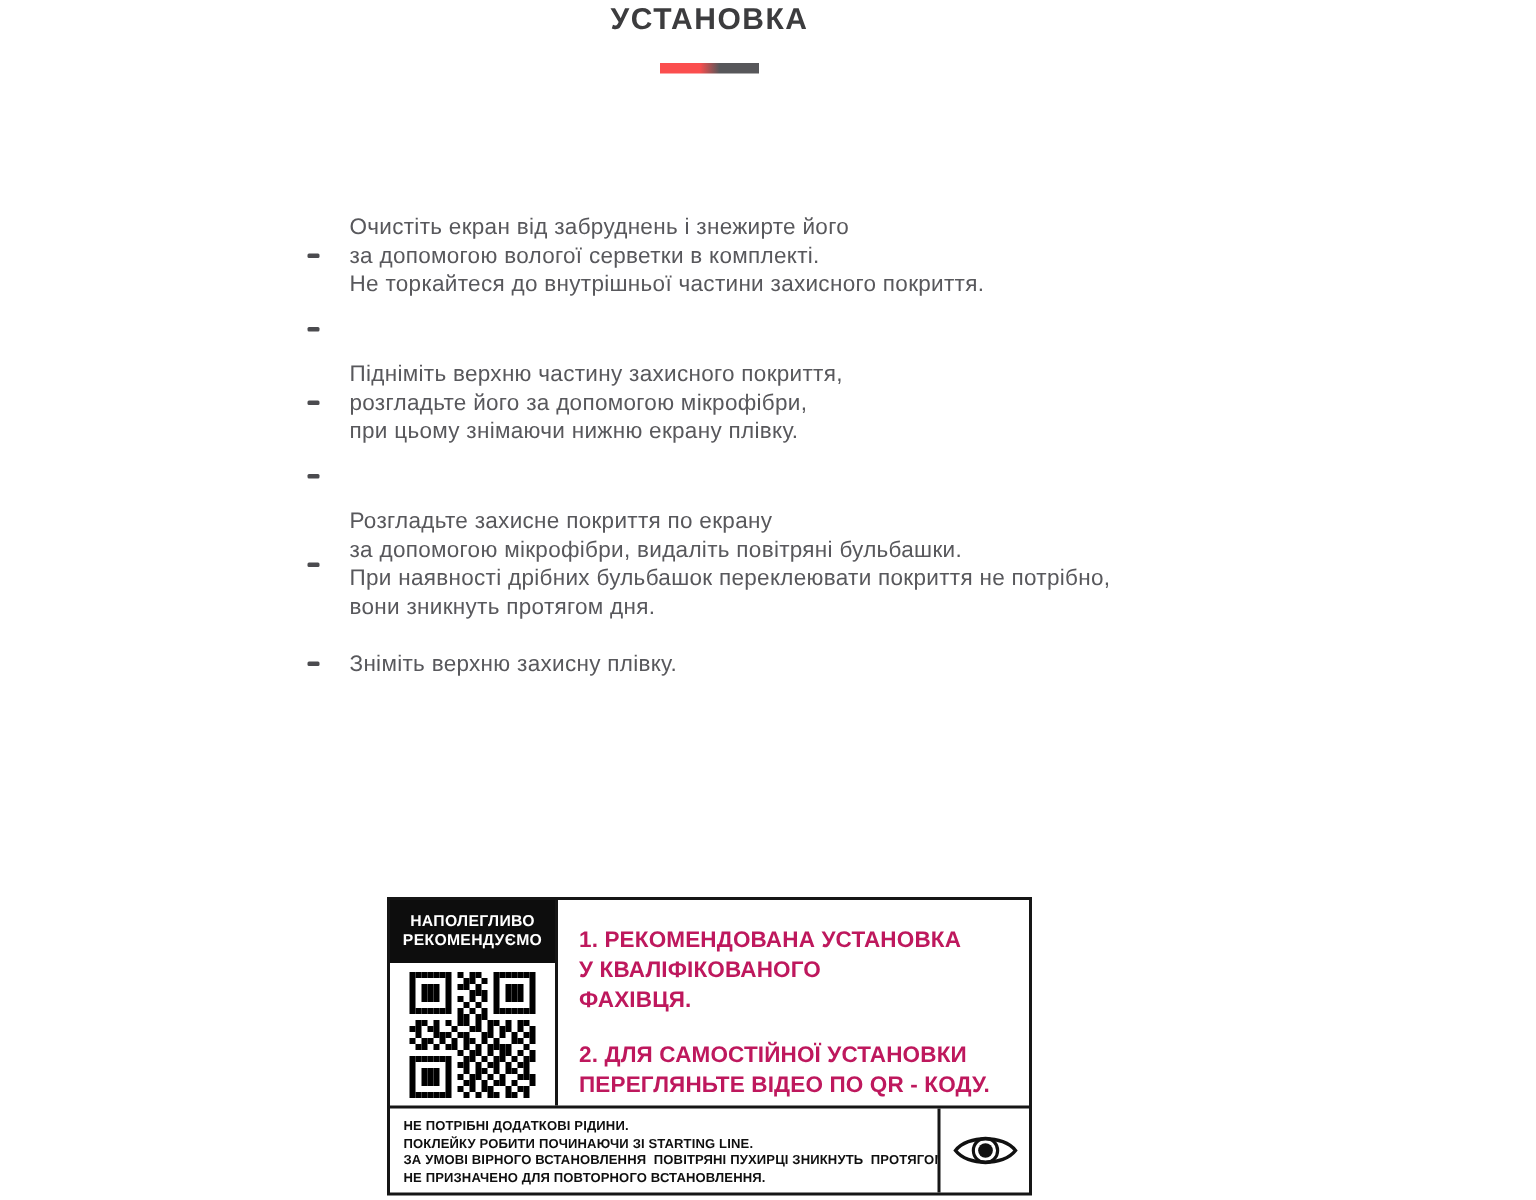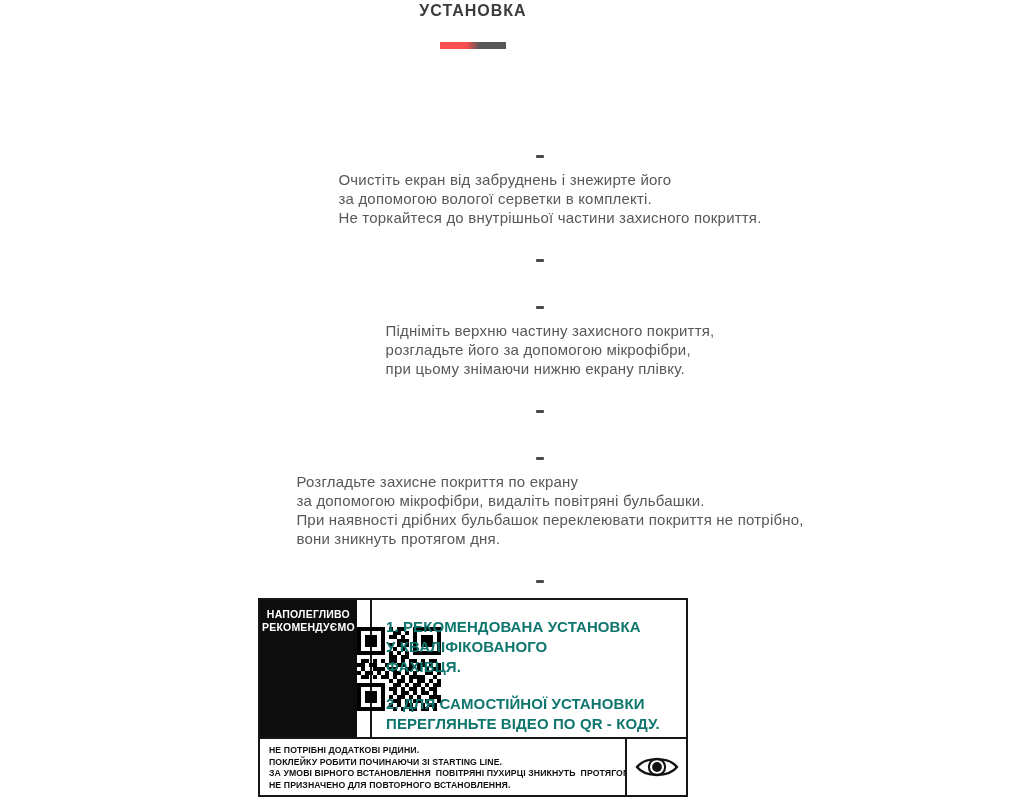--- a/index.html
+++ b/index.html
@@ -2,55 +2,55 @@
 <html style="--accent-red: #fb4e4e; --accent-gray: #57575a;"><head>
 <meta charset="utf-8">
 <style>
   html,body { margin:0; padding:0; background:#ffffff; }
   .page {
     position:relative; width:1024px; height:800px; background:#ffffff;
     font-family:"Liberation Sans", sans-serif; overflow:hidden;
   }
   .title {
     position:absolute; left:0; top:2px; width:946px; margin:0;
-    text-align:center; font-size:16px; font-weight:bold;
+    text-align:center; font-size:20px; font-weight:bold;
     letter-spacing:1px; color:#3c3c3e;
   }
   .divider {
     position:absolute; left:440px; top:42px; width:66px; height:7px;
     background:linear-gradient(90deg, var(--accent-red) 0%, var(--accent-red) 40%, var(--accent-gray) 60%, var(--accent-gray) 100%);
   }
   .steps { position:absolute; left:205px; top:142px; width:690px; }
-  .step { display:flex; align-items:center; margin-bottom:19px;flex-direction:column; }
+  .step { display:flex; margin-bottom:19px; }
   .bullet-col { width:28px; flex:0 0 28px; display:flex; align-items:center; }
   .bullet { display:block; width:8px; height:3px; background:#4b4b4f; border-radius:1px; }
   .step-text {
     font-size:15px; line-height:19px; color:#58585c; letter-spacing:0.2px;
     white-space:pre-line;
   }
   .rec-box {
     position:absolute; left:258px; top:598px; width:430px; height:199px;
     border:2px solid #161616; box-sizing:border-box;
     display:flex; flex-direction:column; background:#fff;
   }
   .rec-top { flex:1; display:flex; min-height:0; }
   .rec-left {
     width:110px; flex:0 0 110px; border-right:2px solid #161616;
-    display:flex; flex-direction:row;
+    display:flex; flex-direction:column;justify-content:center;
   }
   .rec-header {
     background:#0d0d0d; color:#ffffff; font-weight:bold; font-size:10.5px;
     line-height:13px; text-align:center; padding:8px 2px; white-space:pre-line;
     letter-spacing:0.2px;
   }
   .qr-wrap { flex:1; display:flex; align-items:center; justify-content:center; }
   .qr-grid { display:grid; grid-template-columns:repeat(21, 4px); grid-auto-rows:4px; }
   .qr-cell { width:4px; height:4px; }
   .qr-cell.on { background:#000; }
-  .rec-right { flex:1; padding:17px 20px 8px 14px; color:#0f766e; }
+  .rec-right { flex:1; padding:17px 20px 8px 14px; color:#be185d; }
   .rec-right p {
     margin:0; font-weight:bold; font-size:15px; line-height:20px;
     white-space:pre-line; letter-spacing:0.1px;
   }
   .rec-right p + p { margin-top:17px; }
   .rec-bottom { height:56px; flex:0 0 56px; border-top:2px solid #161616; display:flex; }
   .notes {
     flex:1; padding:6px 0 0 9px; font-weight:bold; font-size:8.7px;
     line-height:11.5px; color:#0f0f0f; white-space:pre; overflow:hidden;
     letter-spacing:0.1px;

